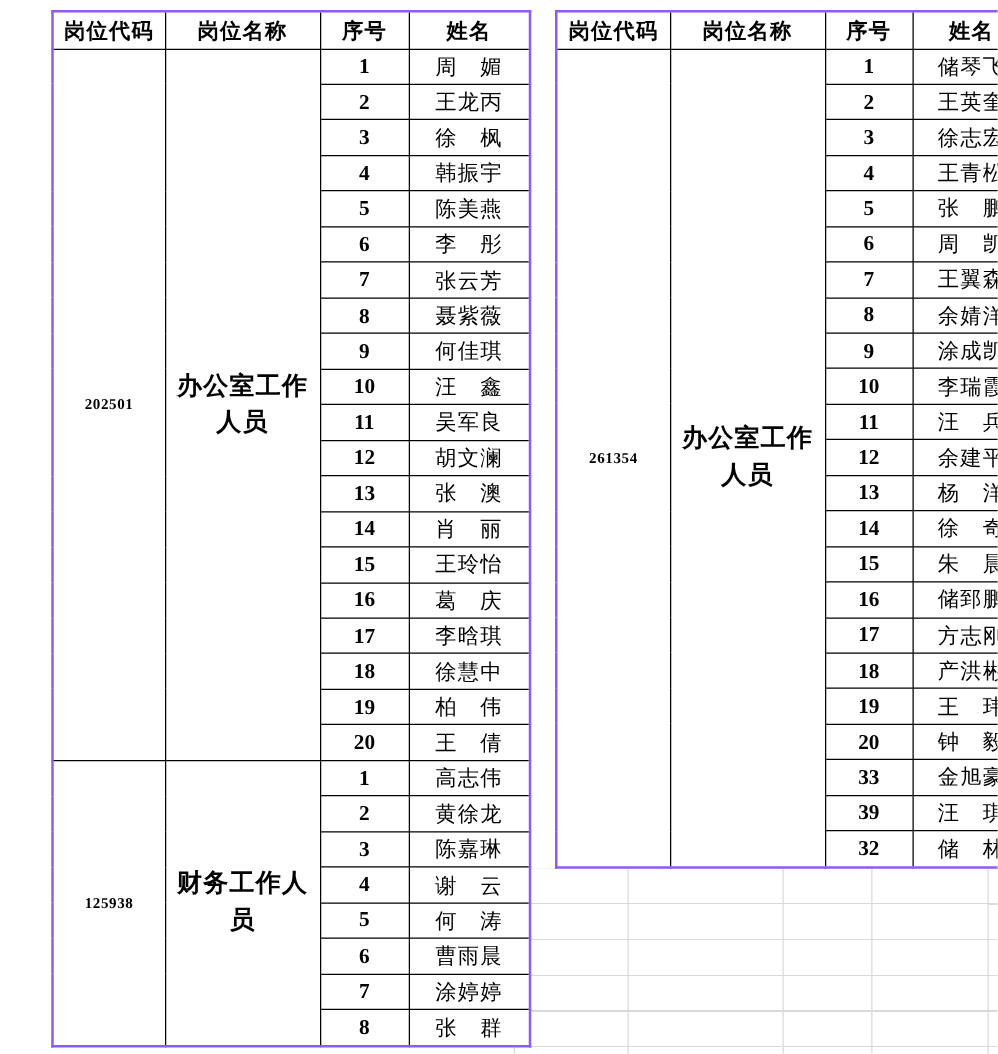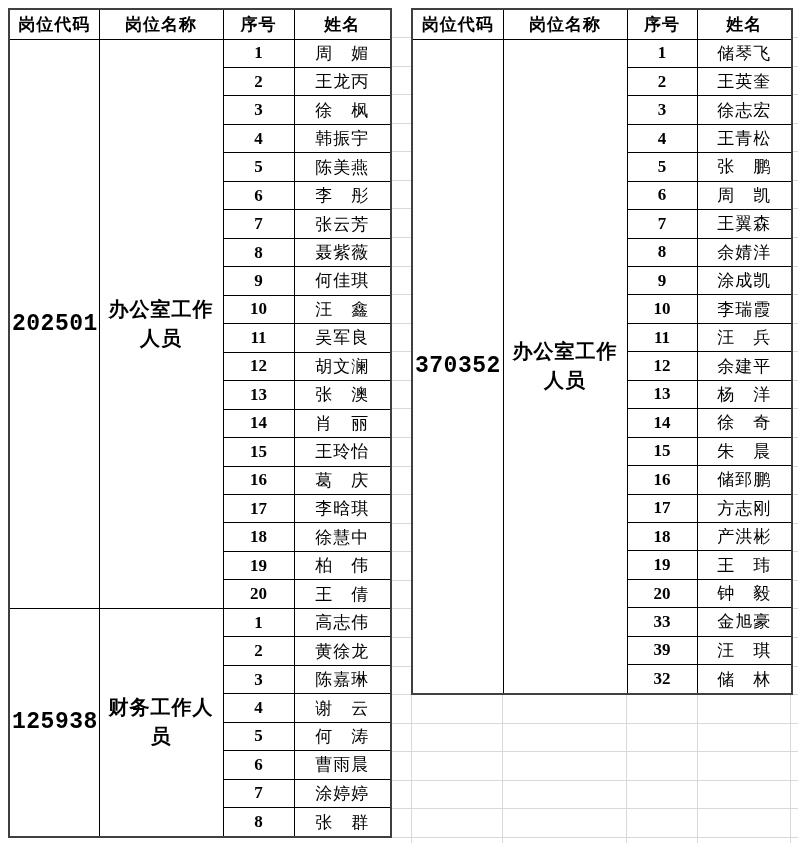--- a/index.html
+++ b/index.html
@@ -23,33 +23,33 @@
     position: absolute; left: 411px; top: 695px; width: 380px; height: 148px;
     background: repeating-linear-gradient(to bottom, transparent 0 27.57px, #d9d9d9 27.57px 28.57px);
   }
   .vline {
     position: absolute; top: 695px; height: 148px; width: 1px; background: #d9d9d9;
   }
 
   
   table.roster {
     position: absolute; border-collapse: collapse; table-layout: fixed;
-    background: #ffffff; border: 2px solid #404040;
+    background: #ffffff; border: 2px solid #8b5cf6; margin-left: 33px;
   }
   table.roster.left  { left: 8px;   top: 8px; width: 382px; height: 830px; }
   table.roster.right { left: 411px; top: 8px; width: 380px; height: 687px; }
   table.roster th, table.roster td {
     border: 1px solid #000000; text-align: center; vertical-align: middle;
     padding: 0 2px; overflow: hidden;
   }
   table.roster thead tr { height: 30px; }
   th.col-header { font-size: 17px; font-weight: bold; letter-spacing: 1px; }
   td.code-cell {
-    font-size: 23px; font-weight: bold;
-    font-family: Liberation Mono, monospace; letter-spacing: 0.5px;
+    font-size: 12px; font-weight: bold;
+    font-family: Liberation Serif, serif; letter-spacing: 0.5px;
   }
   td.pos-name-cell {
     font-size: 20px; font-weight: bold; white-space: pre-line; line-height: 1.45;
     letter-spacing: 1px;
   }
   td.seq-cell {
     font-size: 17px; font-weight: bold;
     font-family: "Liberation Serif", "DejaVu Serif", serif;
   }
   td.person-cell { font-size: 17px; letter-spacing: 1px; }
@@ -214,21 +214,21 @@
   <thead>
         <tr>
           <th class="col-header">岗位代码</th>
           <th class="col-header">岗位名称</th>
           <th class="col-header">序号</th>
           <th class="col-header">姓名</th>
         </tr>
       </thead>
       <tbody>
         <tr>
-          <td class="code-cell" rowspan="23">370352</td>
+          <td class="code-cell" rowspan="23">261354</td>
           <td class="pos-name-cell" rowspan="23">办公室工作
 人员</td>
           <td class="seq-cell">1</td>
           <td class="person-cell">储琴飞</td>
         </tr>
         <tr>
           <td class="seq-cell">2</td>
           <td class="person-cell">王英奎</td>
         </tr>
         <tr>

